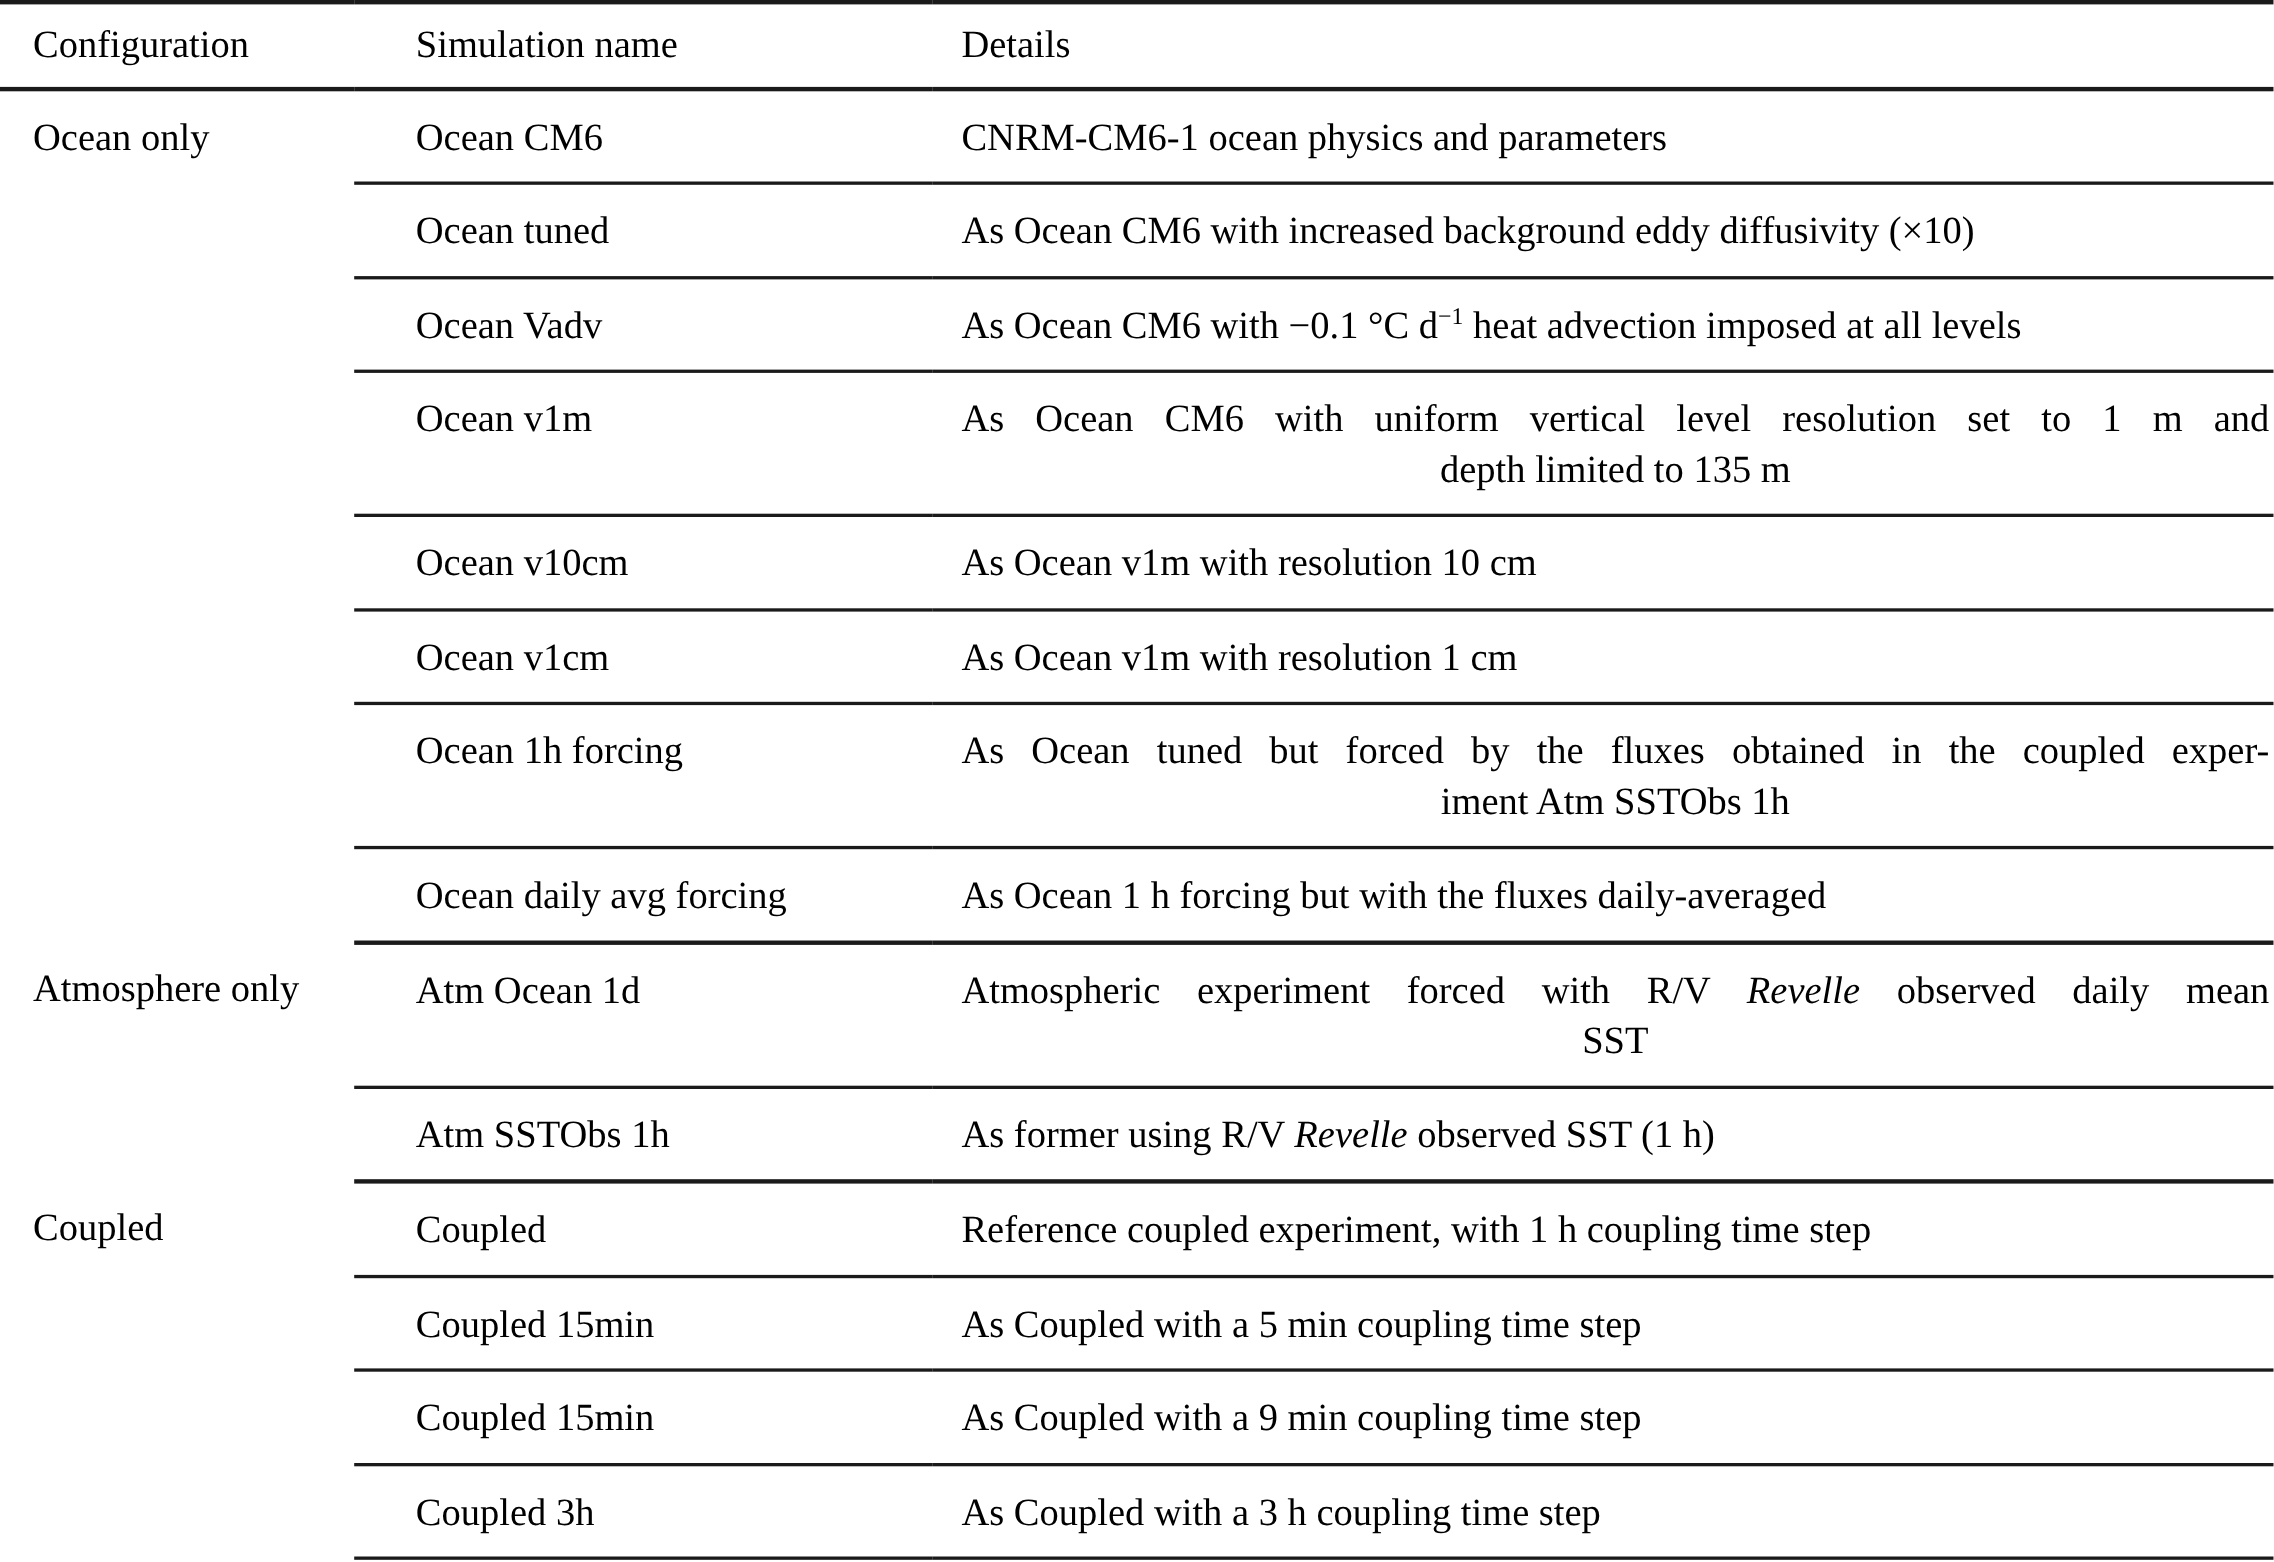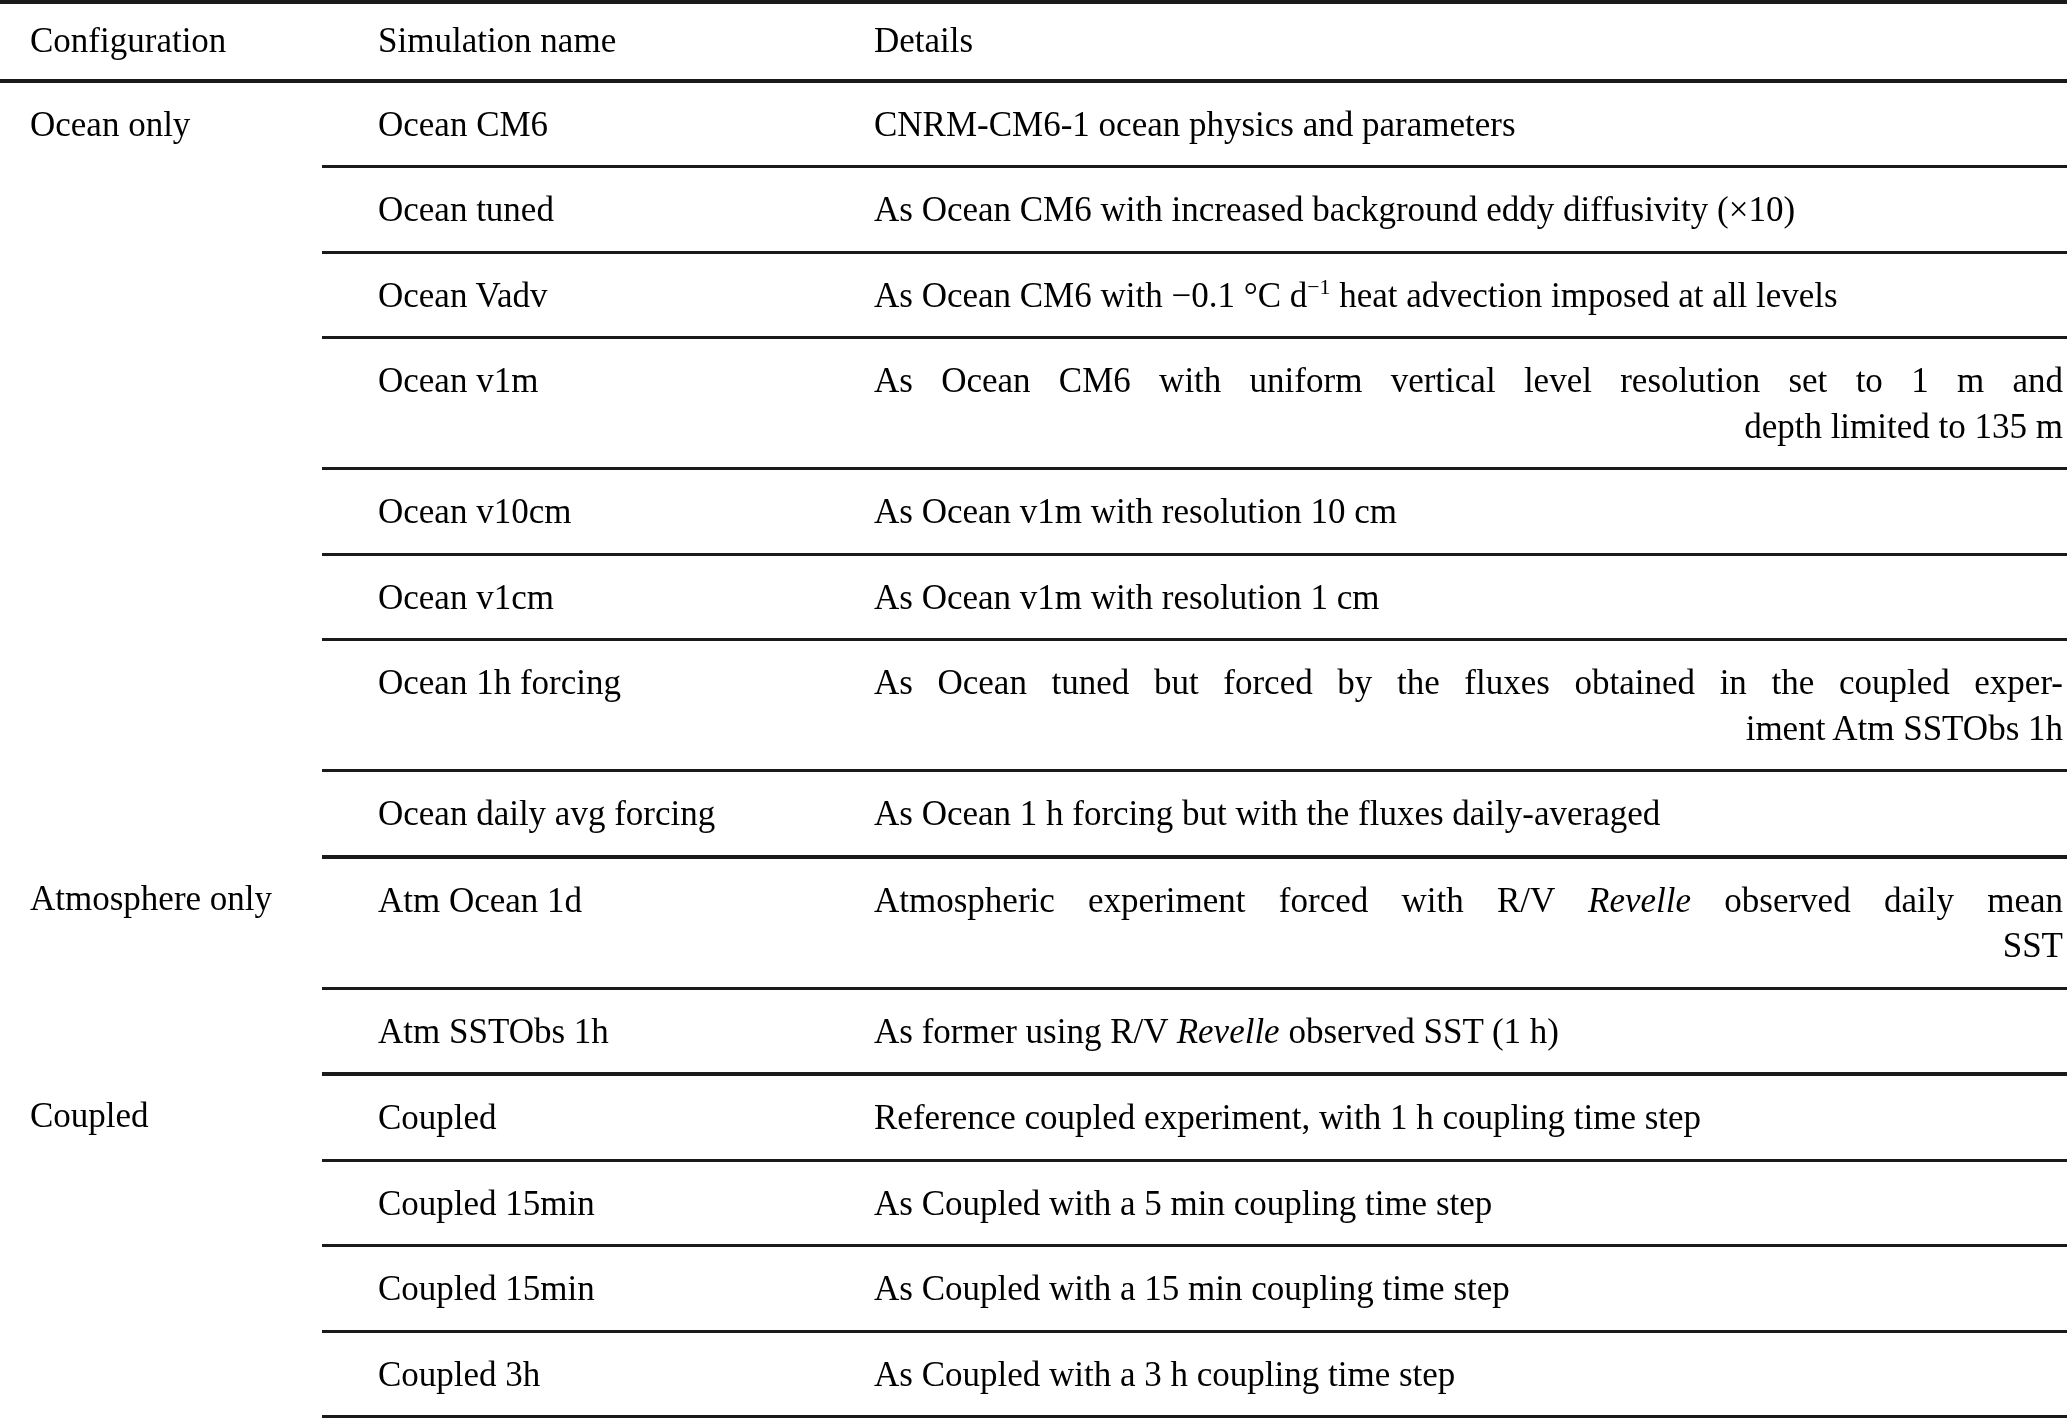--- a/index.html
+++ b/index.html
@@ -73,21 +73,21 @@
     text-justify: inter-word;
     hyphens: manual;
   }
   .justify > span.l1 {
     display: block;
     text-align: justify;
     text-align-last: justify;
   }
   .justify > span.l2 {
     display: block;
-    text-align: right;
+    text-align: center;
   }
 
   
   tr.row-sep > td.c-config { border-bottom: none; }
   tr.row-sep > td.c-simname,
   tr.row-sep > td.c-details { border-bottom: 3px solid #1a1a1a; }
 
   
   tr.group-end > td { border-bottom: 4px solid #1a1a1a; }
   .ital { font-style: italic; font-family: Liberation Serif, serif; }
@@ -185,21 +185,21 @@
         <td class="c-details">Reference coupled experiment, with 1 h coupling time step</td>
       </tr>
 
       <tr class="row-sep">
         <td class="c-simname">Coupled 15min</td>
         <td class="c-details">As Coupled with a 5 min coupling time step</td>
       </tr>
 
       <tr class="row-sep">
         <td class="c-simname">Coupled 15min</td>
-        <td class="c-details">As Coupled with a 15 min coupling time step</td>
+        <td class="c-details">As Coupled with a 9 min coupling time step</td>
       </tr>
 
       <tr class="row-sep">
         <td class="c-simname">Coupled 3h</td>
         <td class="c-details">As Coupled with a 3 h coupling time step</td>
       </tr>
 
       <tr class="group-end">
         <td class="c-simname">Coupled 1d</td>
         <td class="c-details">As Coupled with a daily coupling time step</td>

